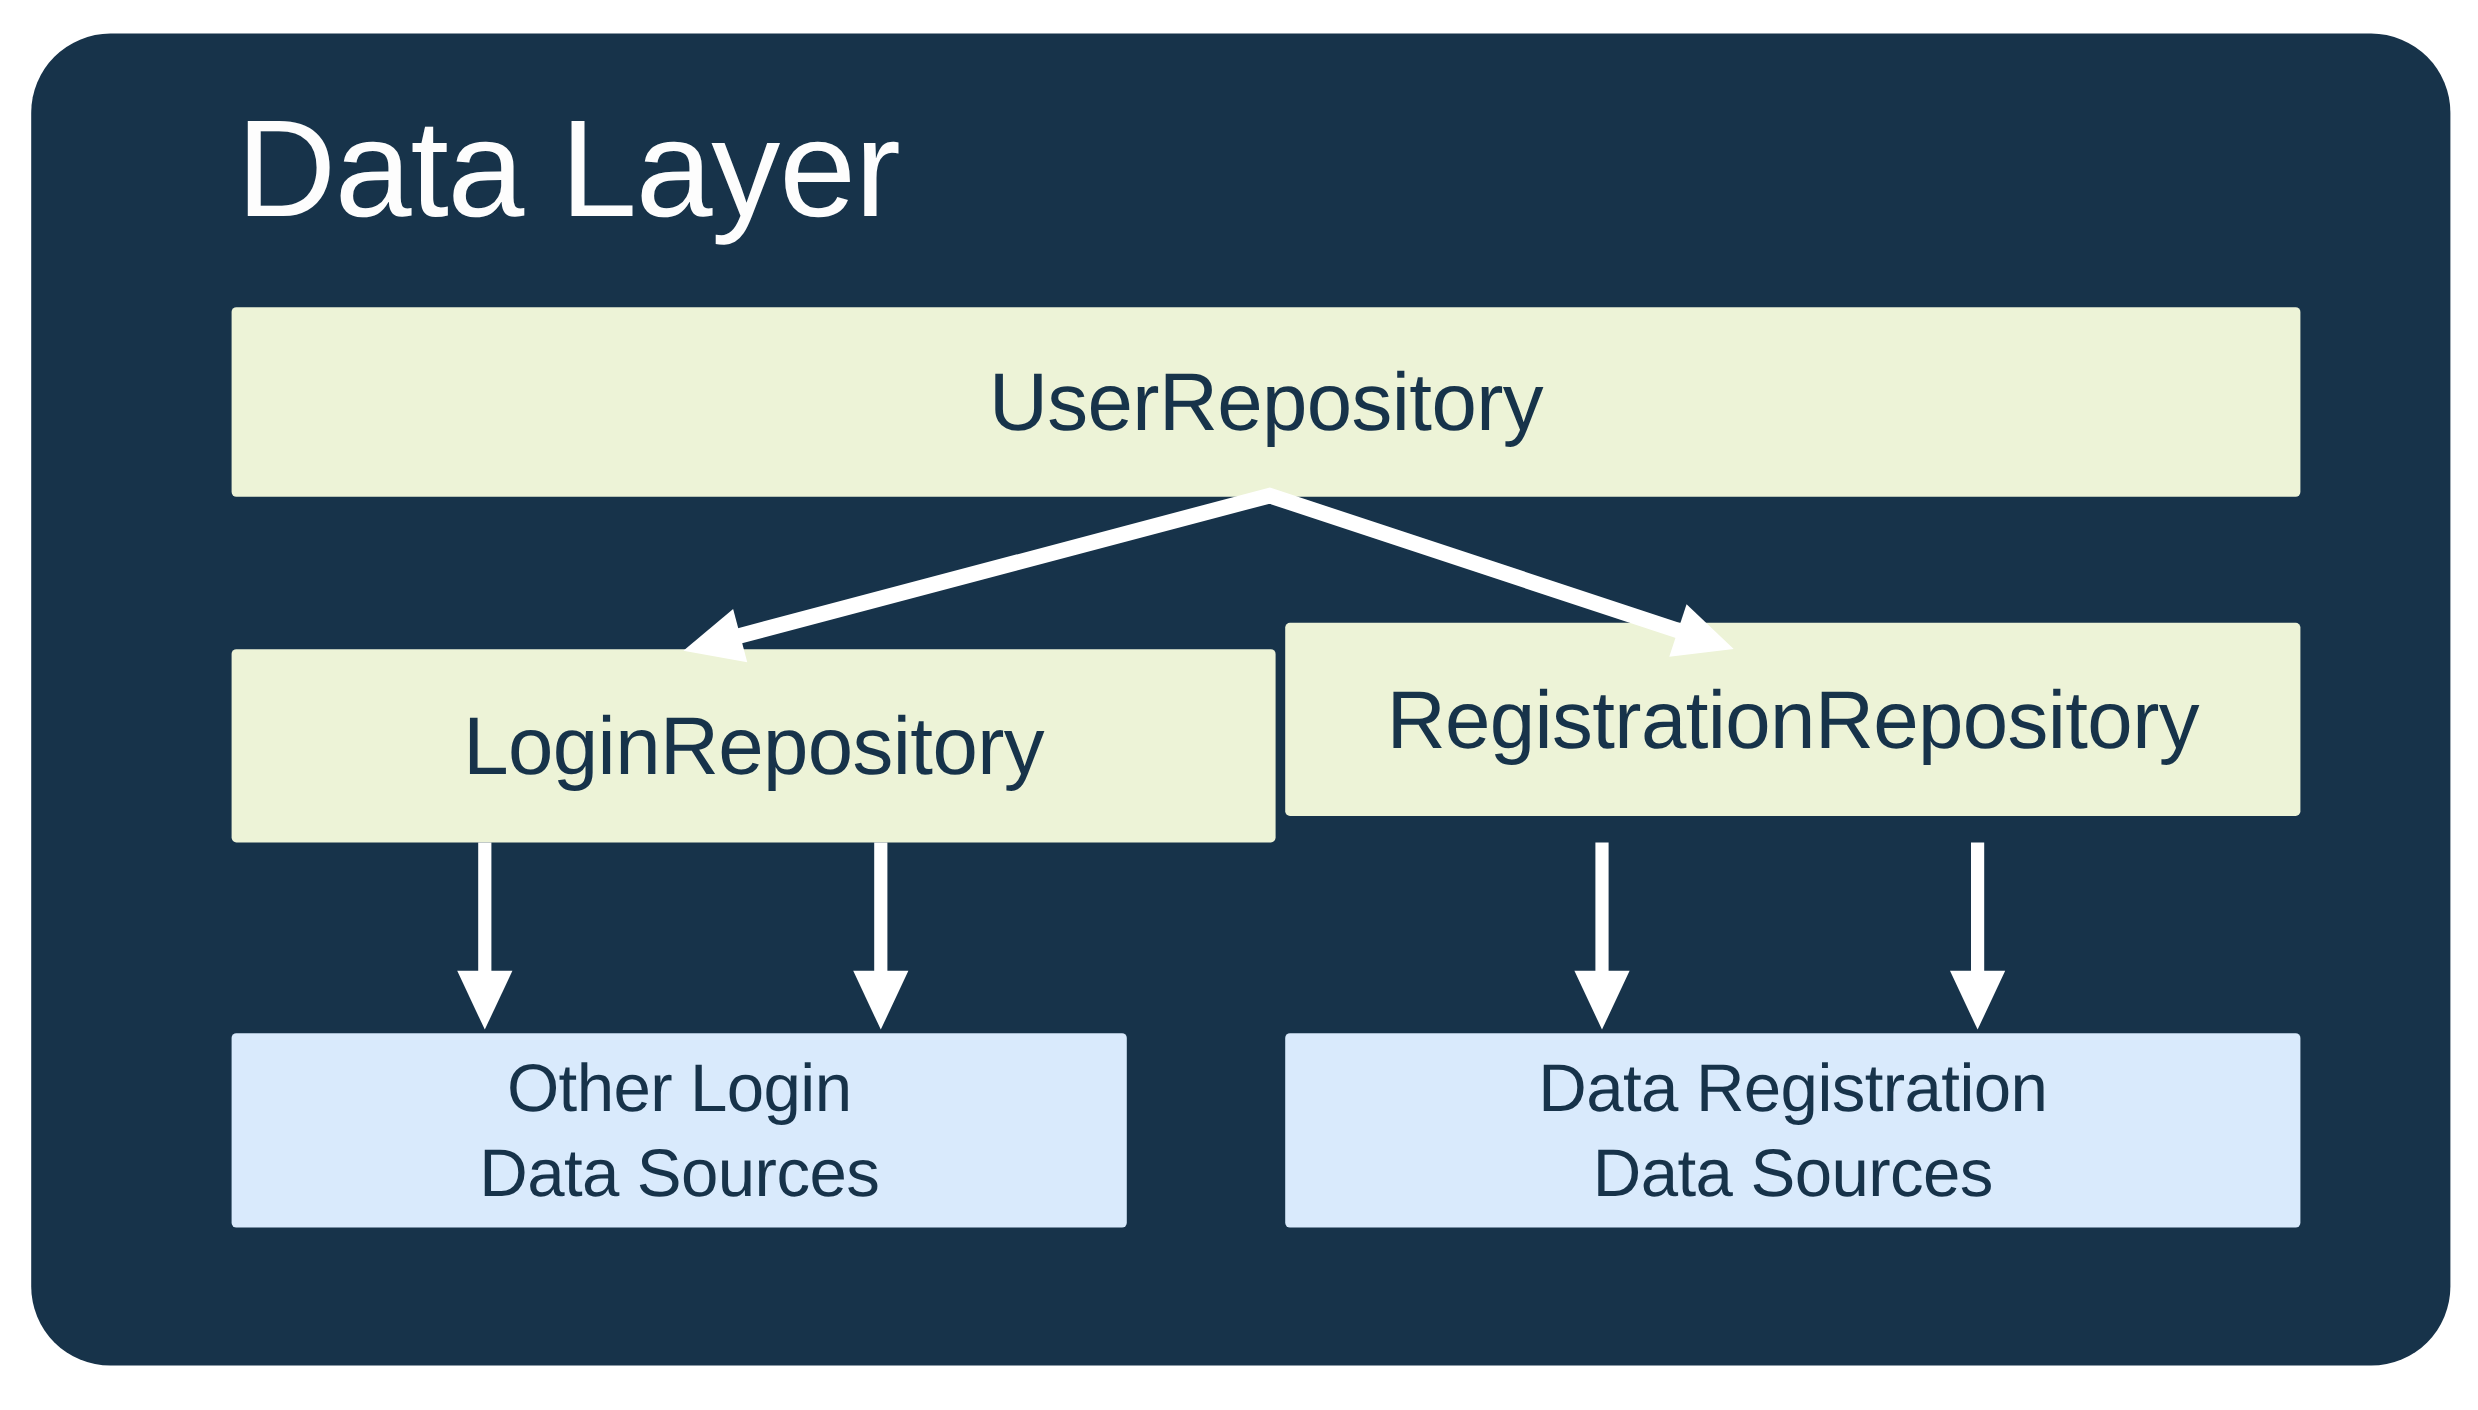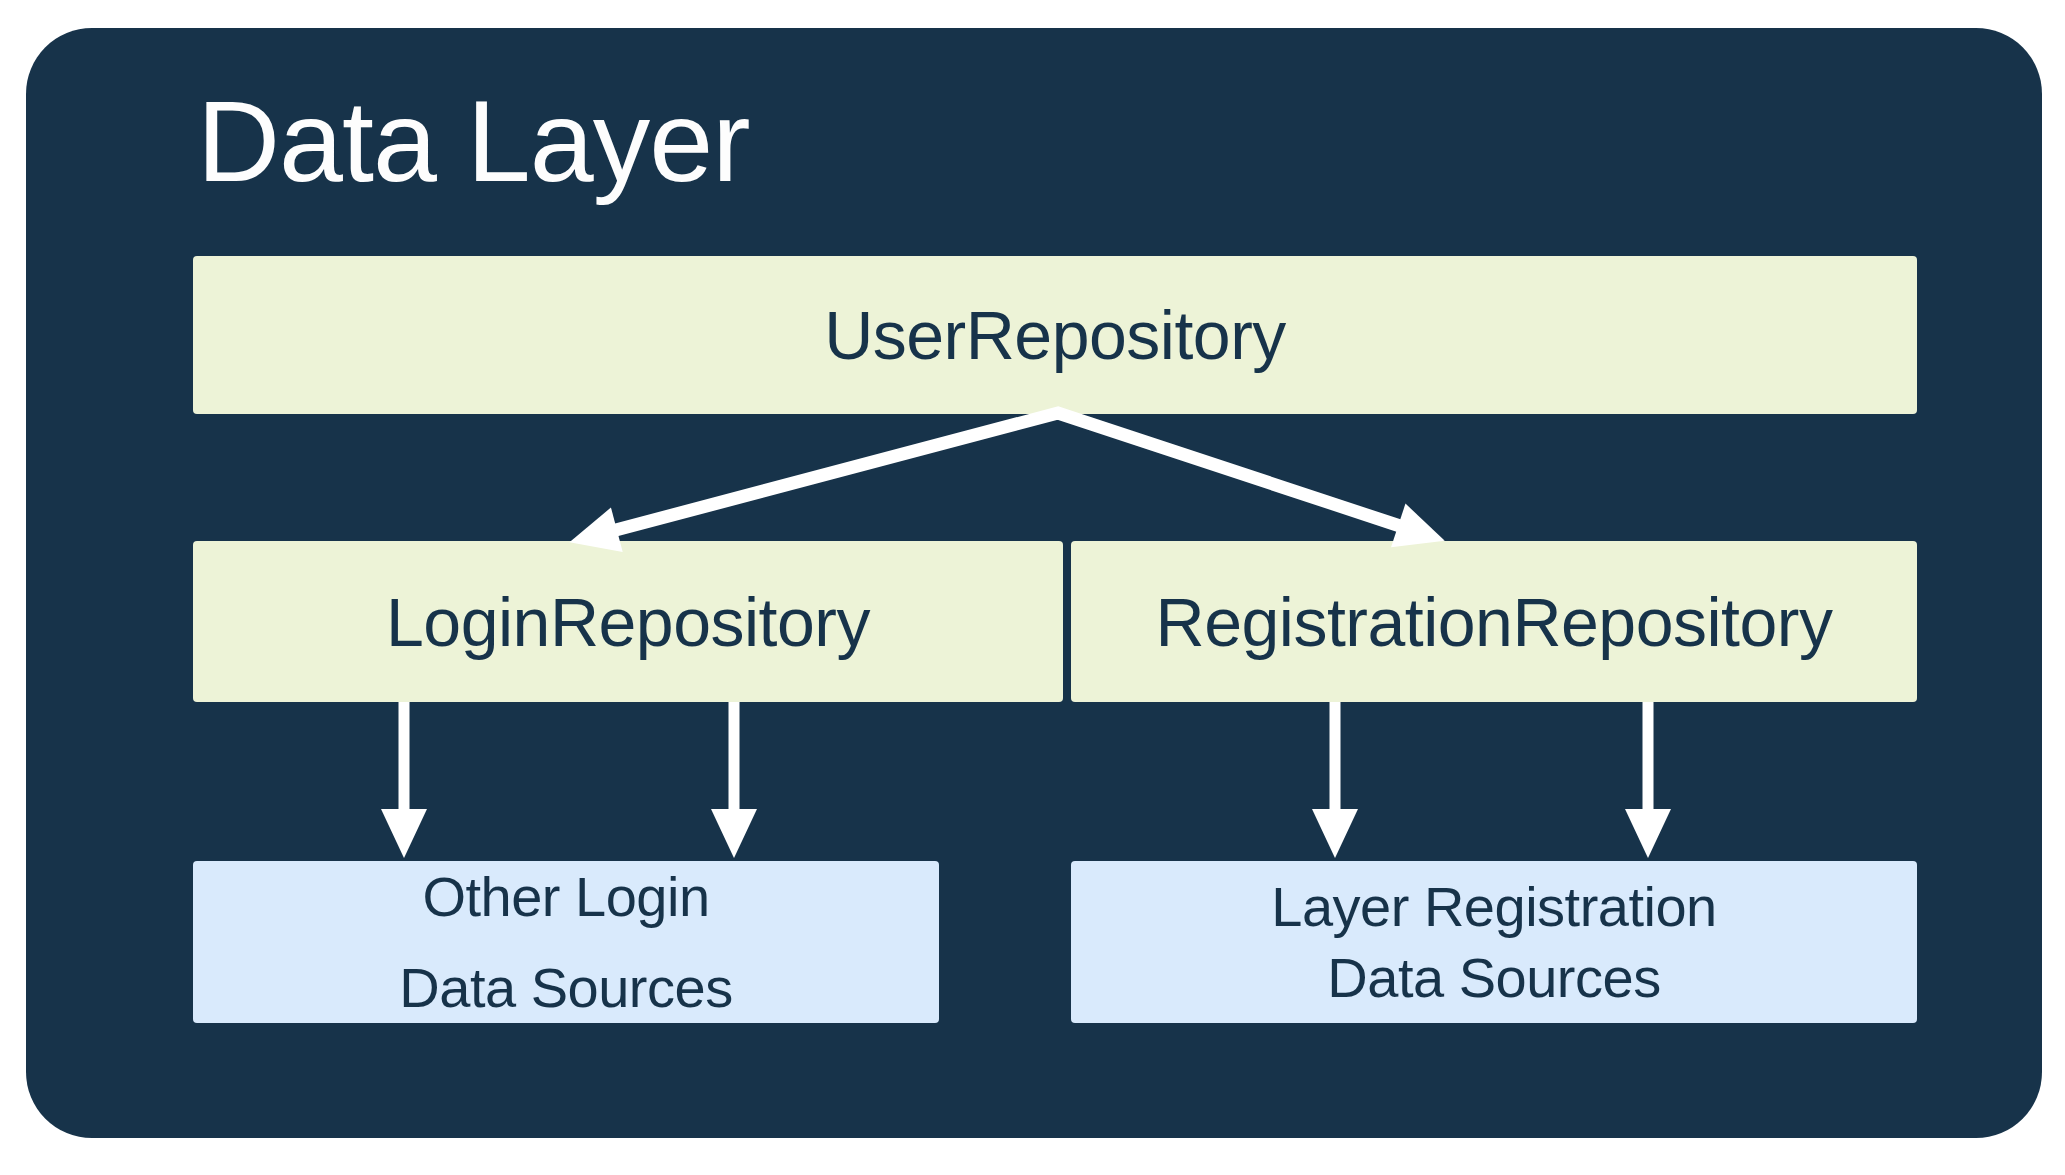--- a/index.html
+++ b/index.html
@@ -52,22 +52,22 @@
   }
   .node.source {
     background: var(--source-box-bg, #d9eafc);
     font-size: 56px;
     line-height: 71px;
     letter-spacing: -0.5px;
     flex-direction: column;
   }
   #node-user-repository       { left: 193px; top: 256px; width: 1724px; height: 158px; }
   #node-login-repository      { left: 193px; top: 541px; width: 870px;  height: 161px; }
-  #node-registration-repository { left: 1071px; top: 541px; width: 846px; height: 161px; }
-  #node-other-login-sources   { left: 193px; top: 861px; width: 746px;  height: 162px; justify-content: space-between; }
+  #node-registration-repository { left: 1071px; top: 519px; width: 846px; height: 161px; }
+  #node-other-login-sources   { left: 193px; top: 861px; width: 746px;  height: 162px; }
   #node-other-registration-sources { left: 1071px; top: 861px; width: 846px; height: 162px; }
   svg.arrows {
     position: absolute;
     left: 0; top: 0;
     width: 2065px;
     height: 1175px;
     pointer-events: none;
   }
   svg.arrows .edge {
     fill: none;
@@ -96,21 +96,21 @@
   <div class="node repo" id="node-registration-repository">
     <span>RegistrationRepository</span>
   </div>
 
   <div class="node source" id="node-other-login-sources">
     <span>Other Login</span>
     <span>Data Sources</span>
   </div>
 
   <div class="node source" id="node-other-registration-sources">
-    <span>Layer Registration</span>
+    <span>Data Registration</span>
     <span>Data Sources</span>
   </div>
 
   <svg class="arrows" viewBox="0 0 2065 1175">
     <defs>
       <marker id="ah" markerUnits="userSpaceOnUse" markerWidth="52" markerHeight="52" viewBox="0 0 52 52" refX="6" refY="26" orient="auto-start-reverse">
         <path d="M1,3 L50,26 L1,49 Z" style="fill:var(--arrow,#ffffff)"></path>
       </marker>
     </defs>
 

